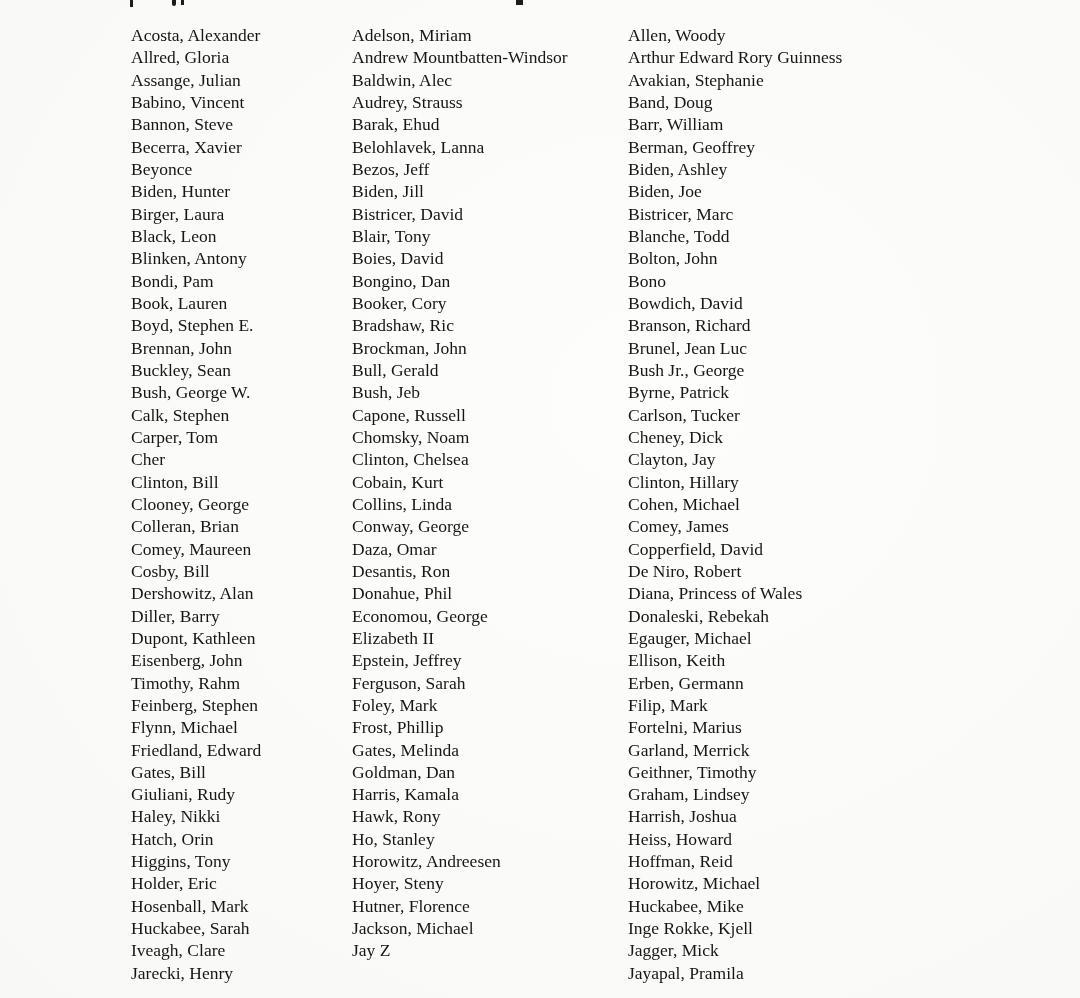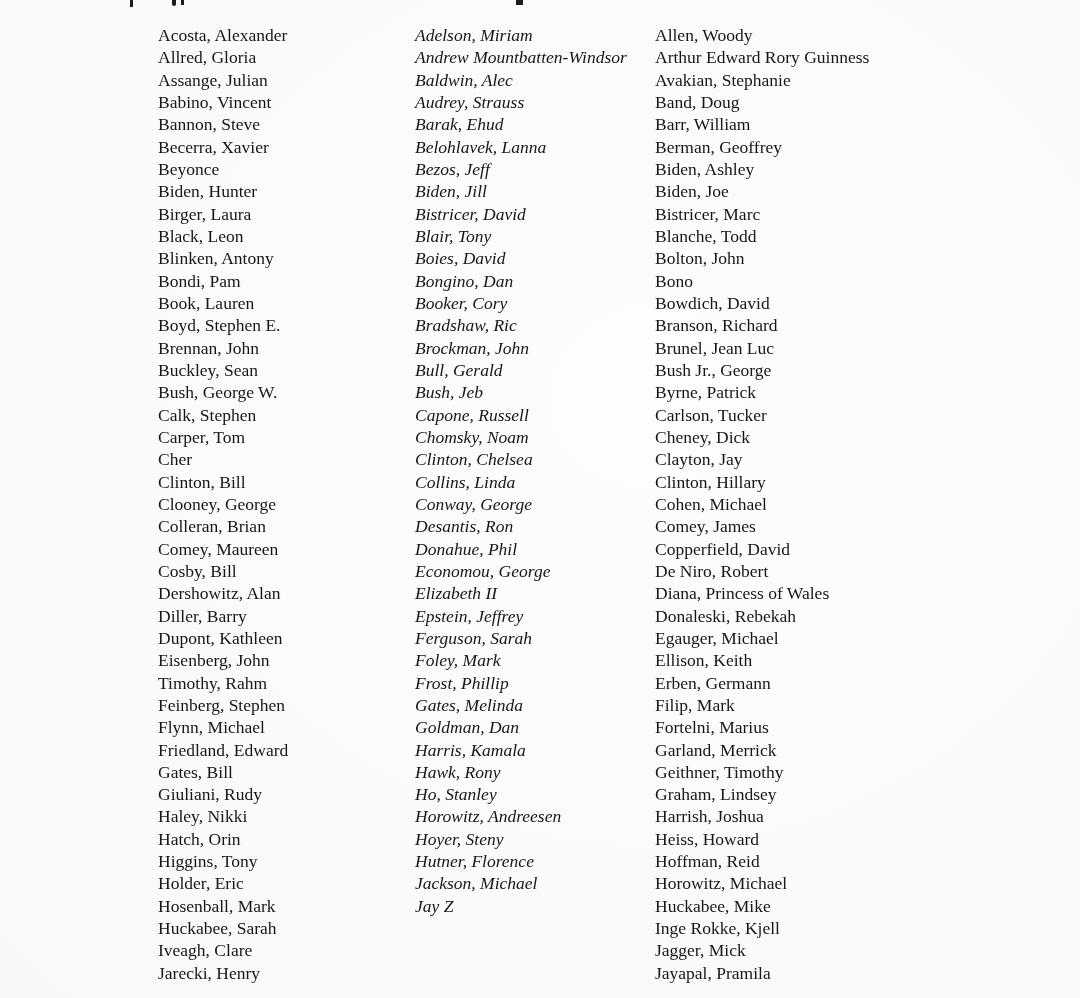--- a/index.html
+++ b/index.html
@@ -26,28 +26,27 @@
     top: 24px;
     left: 0;
     width: 1080px;
   }
   .name-col {
     position: absolute;
     top: 0;
     color: #161616;
     font-size: 17.5px;
     white-space: nowrap;
-    margin-left: 27px;
   }
   .name-col .name-row {
     height: 22.33px;
     line-height: 22.33px;
   }
   #col-left   { left: 131px; }
-  #col-middle { left: 388px; font-style: italic; }
+  #col-middle { left: 352px; }
   #col-right  { left: 628px; }
 
   
   .top-fragment {
     position: absolute;
     background: #1c1c1c;
   }
   #frag-1 { left: 130px; top: 0; width: 3px;  height: 7px; }
   #frag-2 { left: 172px; top: 0; width: 4px;  height: 6px; border-radius: 0 0 2px 2px; }
   #frag-3 { left: 181px; top: 2; width: 3px;  height: 5px; }
@@ -123,22 +122,24 @@
       <div class="name-row">Boies, David</div>
       <div class="name-row">Bongino, Dan</div>
       <div class="name-row">Booker, Cory</div>
       <div class="name-row">Bradshaw, Ric</div>
       <div class="name-row">Brockman, John</div>
       <div class="name-row">Bull, Gerald</div>
       <div class="name-row">Bush, Jeb</div>
       <div class="name-row">Capone, Russell</div>
       <div class="name-row">Chomsky, Noam</div>
       <div class="name-row">Clinton, Chelsea</div>
+      <div class="name-row">Cobain, Kurt</div>
       <div class="name-row">Collins, Linda</div>
       <div class="name-row">Conway, George</div>
+      <div class="name-row">Daza, Omar</div>
       <div class="name-row">Desantis, Ron</div>
       <div class="name-row">Donahue, Phil</div>
       <div class="name-row">Economou, George</div>
       <div class="name-row">Elizabeth II</div>
       <div class="name-row">Epstein, Jeffrey</div>
       <div class="name-row">Ferguson, Sarah</div>
       <div class="name-row">Foley, Mark</div>
       <div class="name-row">Frost, Phillip</div>
       <div class="name-row">Gates, Melinda</div>
       <div class="name-row">Goldman, Dan</div>

